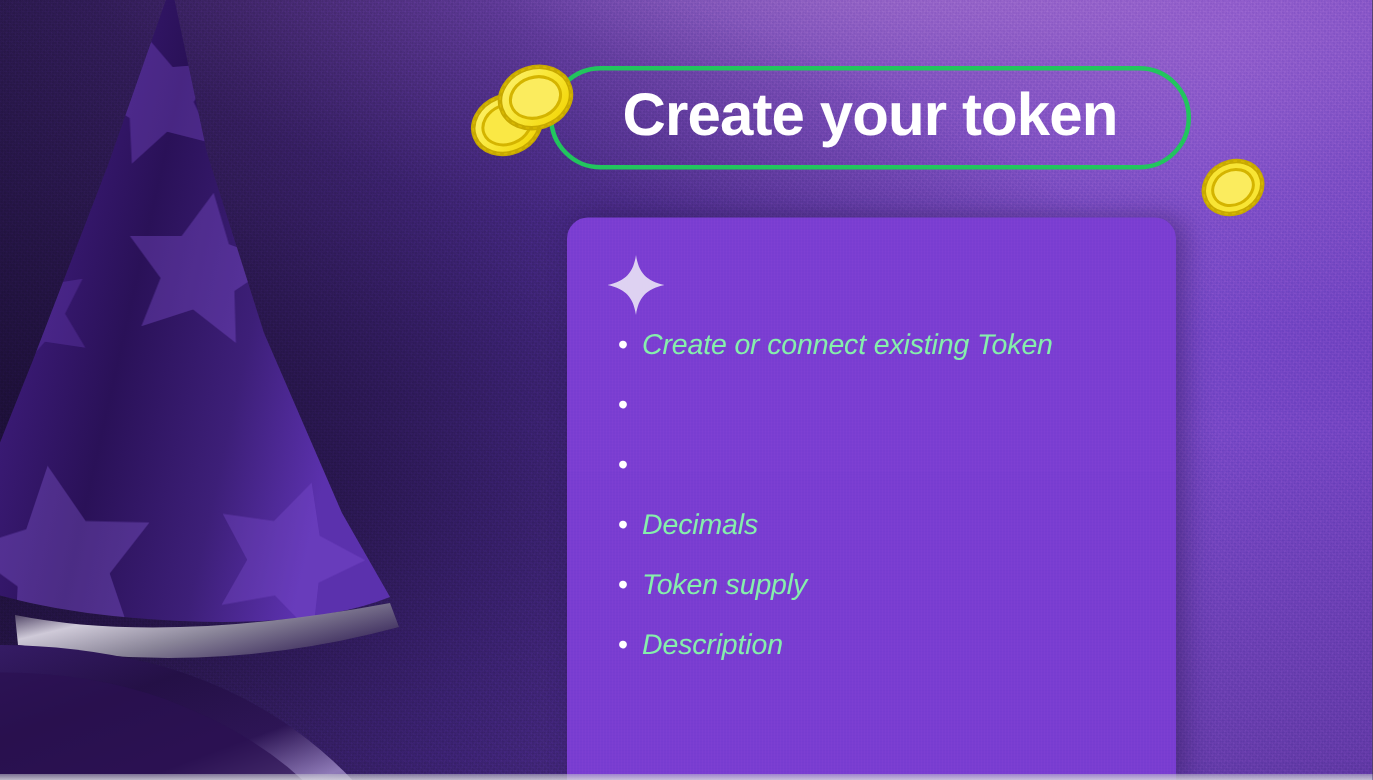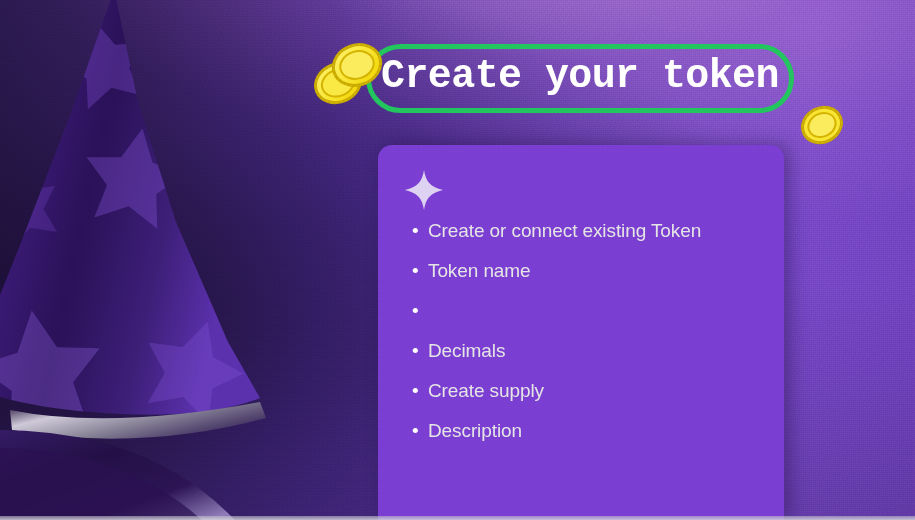--- a/index.html
+++ b/index.html
@@ -48,23 +48,23 @@
 
   
   .wizard { position:absolute; left:-40px; top:-10px; width:400px; height:540px; }
   .wizard svg { display:block; }
 
   
   .title-pill {
     position:absolute;
     left:366px; top:44px;
     width:428px; height:69px;
-    border:5px solid #22c55e;
+    border:3px solid #22c55e;
     border-radius:40px;
-    display:flex; align-items:center; justify-content:center;font-family:Liberation Mono, monospace;
+    display:flex; align-items:center; justify-content:center;
   }
   .title-text {
     color:#ffffff;
     font-size:40px;
     font-weight:bold;
     letter-spacing:-0.6px;
     white-space:nowrap;
     line-height:1;
     padding-bottom:3px;
   }
@@ -113,23 +113,24 @@
   .bullet-dot {
     width:16px;
     flex:0 0 16px;
     font-size:19px;
     line-height:1;
     color:#ffffff;
   }
   .bullet-label {
     font-size:19px;
     line-height:1;
-    color:#e5e5e5;
+    color:#86efac;
     letter-spacing:-0.1px;
     white-space:nowrap;
+    font-style:italic;
   }
 
   
   .slide-edge {
     position:absolute; left:0; right:0; bottom:0;
     height:4px;
     background:linear-gradient(180deg, rgba(190,190,200,0.55) 0%, rgba(215,215,222,0.85) 100%);
     z-index:9;
   }
 </style>
@@ -236,32 +237,31 @@
       </svg>
     </div>
 
     <ul class="bullet-list">
       <li class="bullet-item">
         <span class="bullet-dot">•</span>
         <span class="bullet-label">Create or connect existing Token</span>
       </li>
       <li class="bullet-item">
         <span class="bullet-dot">•</span>
-        <span class="bullet-label">Token name</span>
       </li>
       <li class="bullet-item">
         <span class="bullet-dot">•</span>
       </li>
       <li class="bullet-item">
         <span class="bullet-dot">•</span>
         <span class="bullet-label">Decimals</span>
       </li>
       <li class="bullet-item">
         <span class="bullet-dot">•</span>
-        <span class="bullet-label">Create supply</span>
+        <span class="bullet-label">Token supply</span>
       </li>
       <li class="bullet-item">
         <span class="bullet-dot">•</span>
         <span class="bullet-label">Description</span>
       </li>
     </ul>
   </div>
 
   <div class="slide-edge"></div>
 </div>

